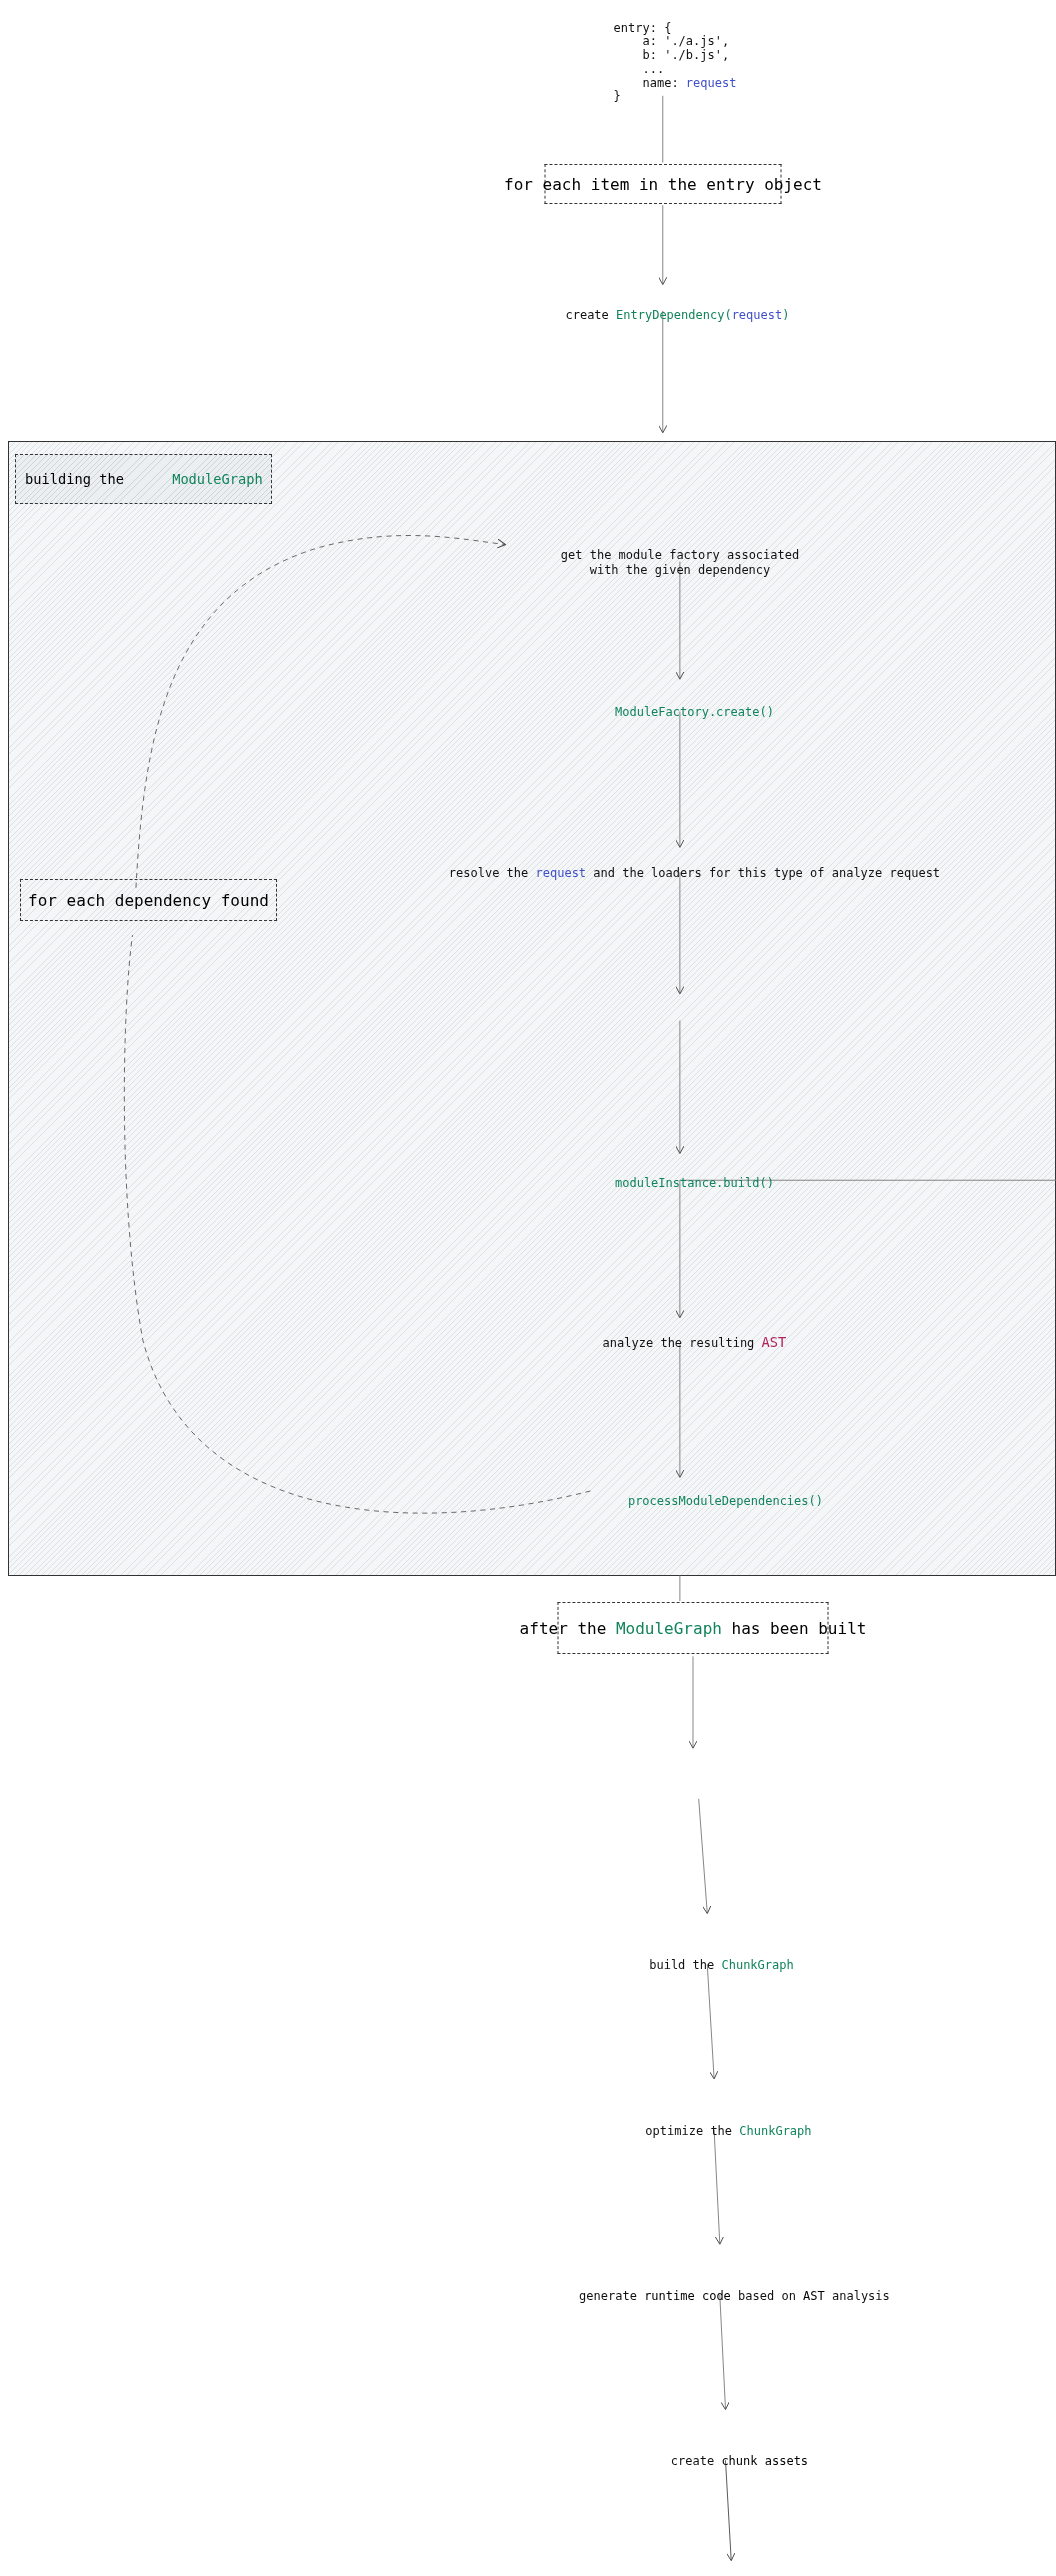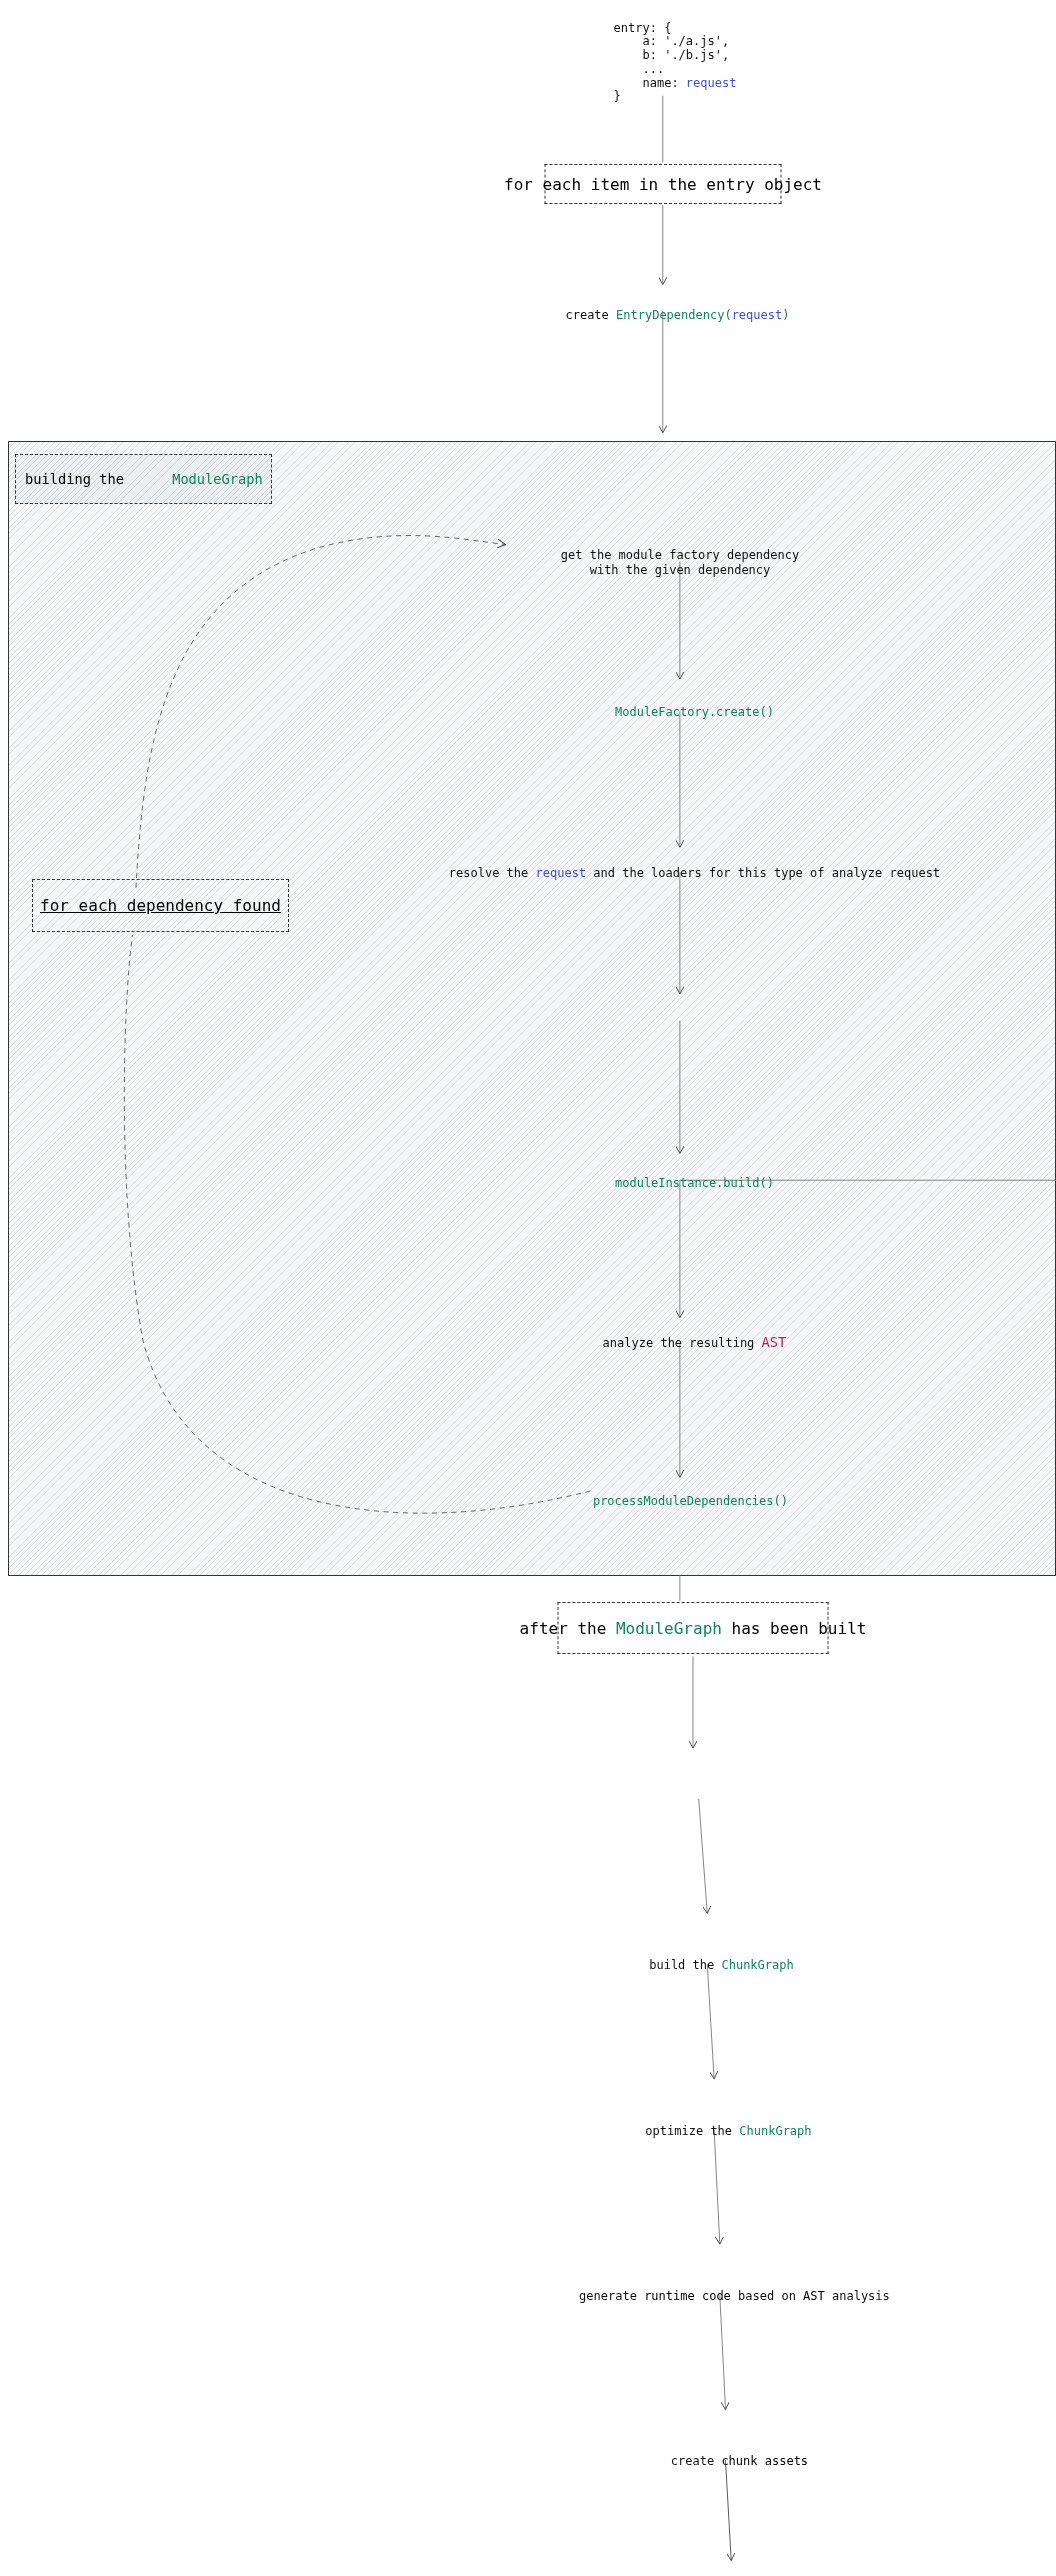--- a/index.html
+++ b/index.html
@@ -143,46 +143,46 @@
 
   <div class="notebox" style="left:663px;top:164px;width:237px;height:40px;">
     <span>for each item in the </span><span class="tok-crimson">entry object</span>
   </div>
 
   <div class="node" style="left:663px;top:294px;">
     <span>create </span><span class="tok-green">EntryDependency(</span><span class="tok-blue">request</span><span class="tok-green">)</span>
   </div>
 
   <div class="node two-line" style="left:680px;top:533px;">
-<span>get the module factory dependency</span>
+<span>get the module factory associated</span>
 <span>with the given dependency</span>
   </div>
 
   <div class="node" style="left:680px;top:691px;">
     <span class="tok-green">ModuleFactory.create()</span>
   </div>
 
   <div class="node" style="left:680px;top:852px;">
     <span>resolve the </span><span class="tok-blue">request</span><span> and the loaders for this type of analyze request</span>
   </div>
 
-  <div class="notebox left-anchored" style="left:32px;top:879px;width:257px;height:53px;text-decoration:underline;">
+  <div class="notebox left-anchored" style="left:20px;top:879px;width:257px;height:42px;">
     <span>for each dependency found</span>
   </div>
 
 
   <div class="node" style="left:680px;top:1162px;">
     <span class="tok-green">moduleInstance.build()</span>
   </div>
 
   <div class="node" style="left:680px;top:1321px;">
     <span>analyze the resulting </span><span class="tok-crimson-big">AST</span>
   </div>
 
-  <div class="node" style="left:676px;top:1480px;">
+  <div class="node" style="left:711px;top:1480px;">
     <span class="tok-green">processModuleDependencies()</span>
   </div>
 
   <div class="notebox" style="left:693px;top:1602px;width:271px;height:52px;">
     <span>after the </span><span class="tok-green">ModuleGraph</span><span> has been built</span>
   </div>
 
 
   <div class="node" style="left:707px;top:1944px;">
     <span>build the </span><span class="tok-green">ChunkGraph</span>

